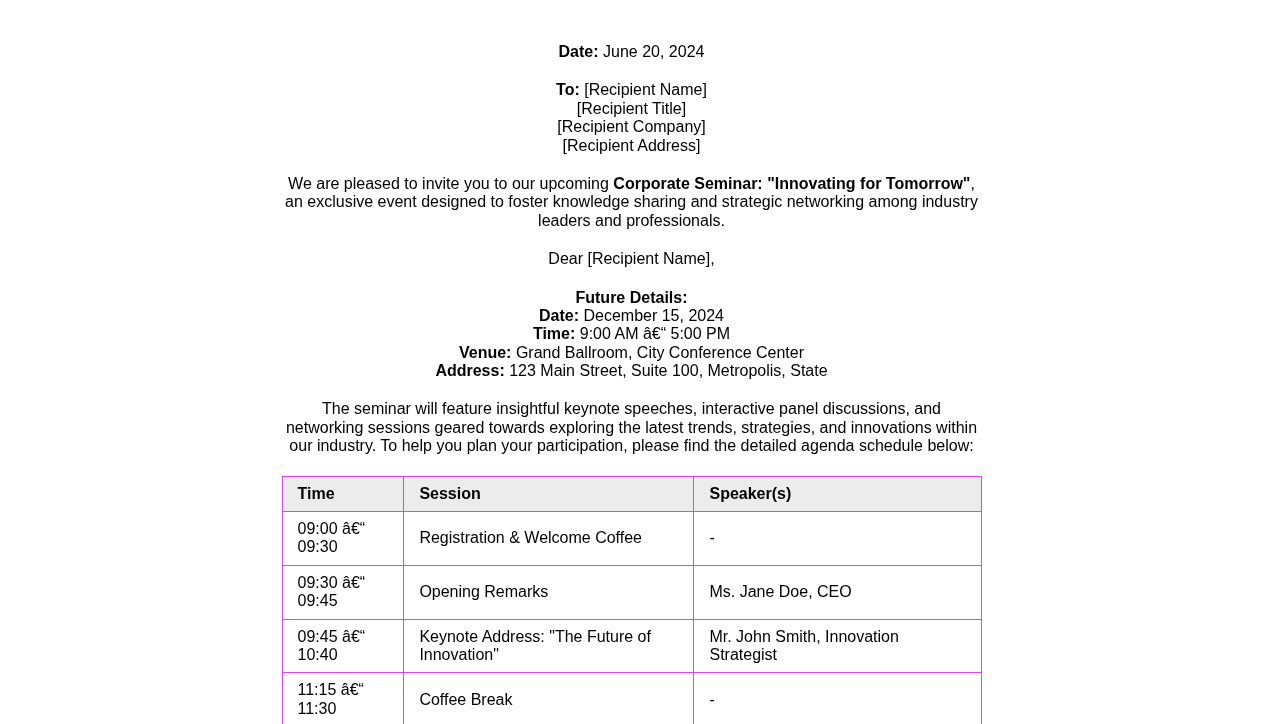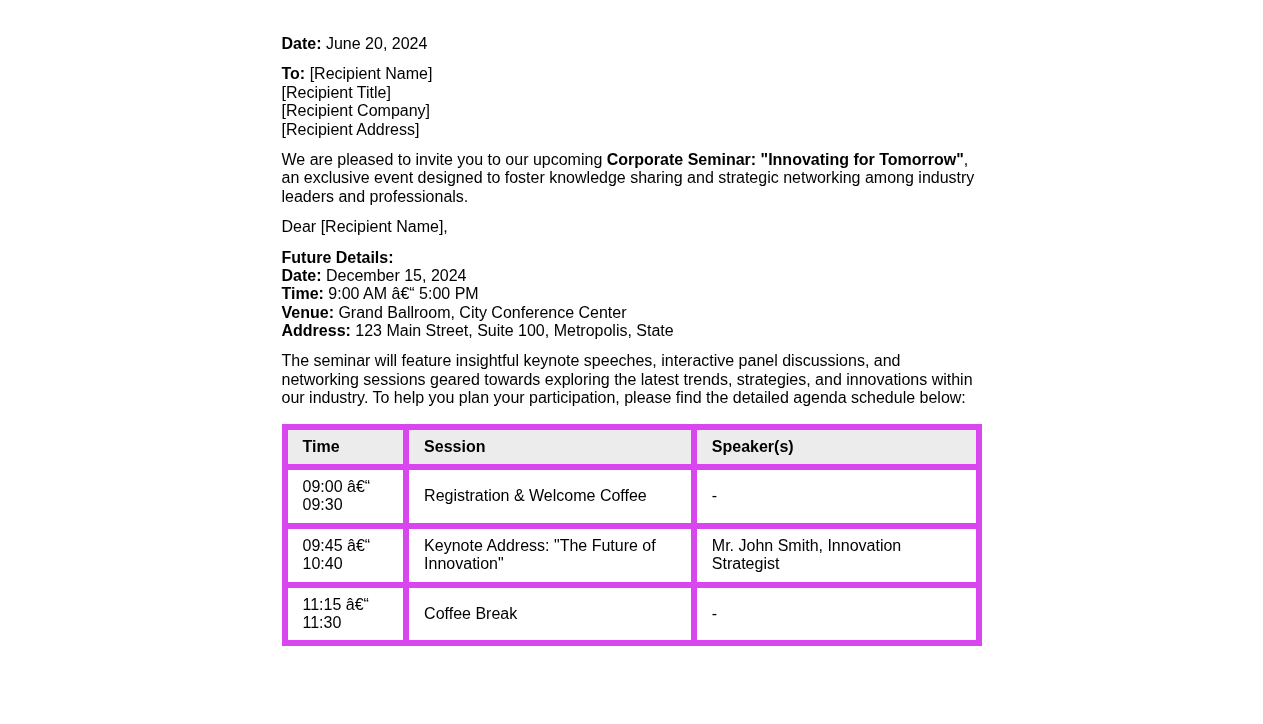--- a/index.html
+++ b/index.html
@@ -15,30 +15,30 @@
   body {
     width: 1263px;
     height: 724px;
     overflow: hidden;
   }
   .page {
     width: 700px;
     margin: 0 auto;
     padding-top: 23px;
   }
-  p { margin: 12px 0; }
+  p { margin: 20px 0; text-align: center; }
   b, .bold { font-weight: bold; }
   table.agenda {
     width: 100%;
     border-collapse: collapse;
     margin-top: 16px;
   }
   table.agenda th,
   table.agenda td {
-    border: 6px solid #d946ef;
+    border: 1px solid #d946ef;
     padding: 8px 15px;
     text-align: left;
     vertical-align: middle;
     margin-left: 40px;
   }
   table.agenda th {
     background: #ececec;
     font-weight: bold;
   }
   .col-time    { width: 128px; }
@@ -77,20 +77,25 @@
         <th class="col-speaker">Speaker(s)</th>
       </tr>
     </thead>
     <tbody>
       <tr>
         <td>09:00 â€“ 09:30</td>
         <td>Registration &amp; Welcome Coffee</td>
         <td>-</td>
       </tr>
       <tr>
+        <td>09:30 â€“ 09:45</td>
+        <td>Opening Remarks</td>
+        <td>Ms. Jane Doe, CEO</td>
+      </tr>
+      <tr>
         <td>09:45 â€“ 10:40</td>
         <td>Keynote Address: "The Future of Innovation"</td>
         <td>Mr. John Smith, Innovation Strategist</td>
       </tr>
       <tr>
         <td>11:15 â€“ 11:30</td>
         <td>Coffee Break</td>
         <td>-</td>
       </tr>
     </tbody>

